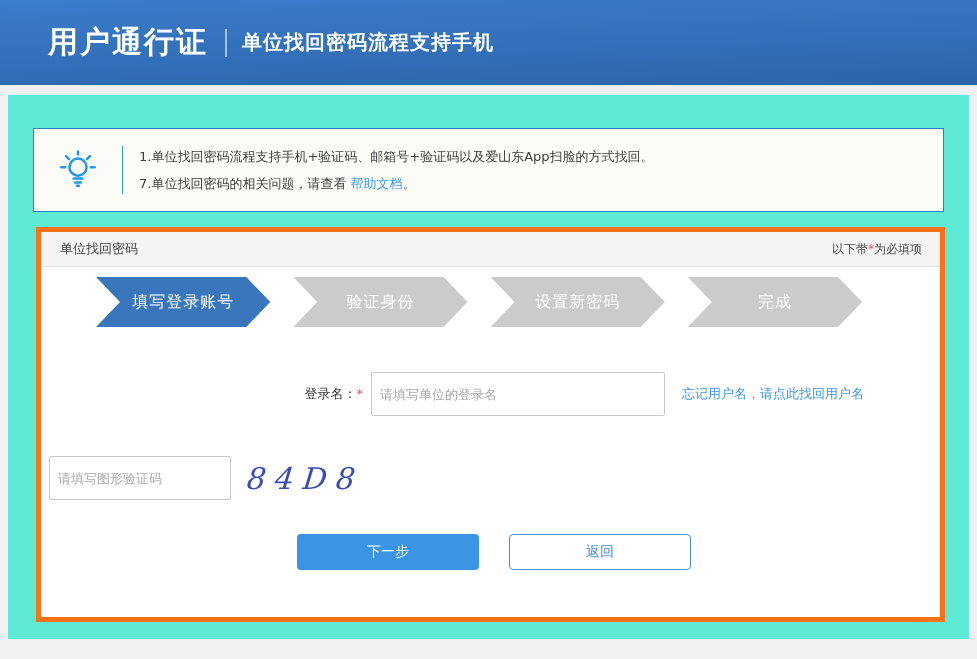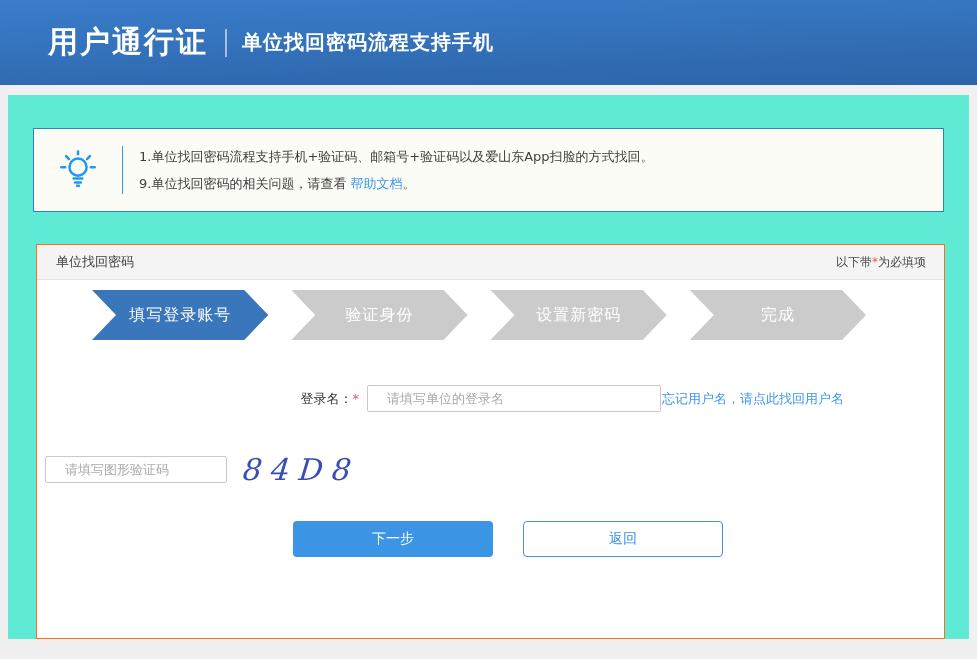--- a/index.html
+++ b/index.html
@@ -40,24 +40,24 @@
     background: #fbfcf5;
     display: flex; align-items: center;
   }
   .notice-icon-wrap { width: 88px; display: flex; justify-content: center; }
   .notice-divider { width: 1px; height: 48px; background: #2f9bf0; }
   .notice-text { margin-left: 16px; font-size: 13px; color: #3f3f3f; line-height: 27px; }
   .help-link { color: #3e97ee; cursor: pointer; text-decoration: none; }
 
   
   .form-panel {
-    position: relative; top: 65px;
+    position: relative; top: 48px;
     margin: 0 24px 0 28px;
     height: 395px;
-    border: 1px solid #f97316;
+    border: 5px solid #f97316;
     background: #fff;
   }
   .panel-header {
     height: 35px;
     background: #f4f4f4;
     border-bottom: 1px solid #e2e2e2;
     display: flex; justify-content: space-between; align-items: center;
     padding: 0 18px 0 19px;
     font-size: 13px; color: #404040;
   }
@@ -81,43 +81,43 @@
   }
   .step.active { background: #3a76bb; }
 
   
   .form-row { display: flex; align-items: center; }
   .row-login { margin-top: 45px; }
   .row-captcha { margin-top: 40px; }
   .field-label { width: 322px; text-align: right; font-size: 13px; color: #333; }
   .text-input {
     margin-left: 8px;
-    width: 294px; height: 27px;
+    width: 294px; height: 44px;
     border: 1px solid #c9c9c9; border-radius: 2px;
-    padding: 0 19px; font-size: 13px; color: #333;
+    padding: 0 8px; font-size: 13px; color: #333;
     background: #fff; outline: none;
     font-family: "DejaVu Sans", "Liberation Sans", sans-serif;
   }
   .text-input::placeholder { color: #a9a9a9; }
   .captcha-input { width: 182px; }
-  .forgot-link { margin-left: 1px; font-size: 13px; color: #3e97ee; cursor: pointer; text-decoration: none; font-family: Liberation Serif, serif; }
+  .forgot-link { margin-left: 17px; font-size: 13px; color: #3e97ee; cursor: pointer; text-decoration: none; font-family: Liberation Serif, serif; }
   .captcha-code {
     margin-left: 16px;
     font-family: "DejaVu Serif", "Liberation Serif", serif;
     font-style: italic;
     font-size: 30px;
     color: #3a4db5;
     letter-spacing: 9px;
     transform: skewX(-6deg);
     user-select: none;
   }
 
   
   .button-row { margin: 34px 0 0 256px; display: flex; }
-  .btn { height: 36px; width: 200px; border-radius: 4px; font-size: 14px; cursor: pointer;
+  .btn { height: 36px; width: 182px; border-radius: 4px; font-size: 14px; cursor: pointer;
          font-family: "DejaVu Sans", "Liberation Sans", sans-serif; }
   .btn-next { background: #3c95e4; border: none; color: #fff; }
   .btn-back { margin-left: 30px; background: #fff; border: 1px solid #4a90d9; color: #3a8ee6; }
 </style>
 </head>
 <body>
 
 <div class="site-header">
   <span class="site-title">用户通行证</span>
   <span class="title-divider"></span>
@@ -136,21 +136,21 @@
         <line x1="4.5" y1="19" x2="8.5" y2="19"></line>
         <line x1="35.5" y1="19" x2="39.5" y2="19"></line>
         <line x1="9.5" y1="7.5" x2="12.5" y2="10.5"></line>
         <line x1="34.5" y1="7.5" x2="31.5" y2="10.5"></line>
         <line x1="22" y1="2.5" x2="22" y2="5.5"></line>
       </svg>
     </div>
     <div class="notice-divider"></div>
     <div class="notice-text">
       <div>1.单位找回密码流程支持手机+验证码、邮箱号+验证码以及爱山东App扫脸的方式找回。</div>
-      <div><span>9.单位找回密码的相关问题，请查看 </span><a class="help-link">帮助文档</a><span>。</span></div>
+      <div><span>7.单位找回密码的相关问题，请查看 </span><a class="help-link">帮助文档</a><span>。</span></div>
     </div>
   </div>
 
   <div class="form-panel">
 
     <div class="panel-header">
       <span>单位找回密码</span>
       <span class="required-note"><span>以下带</span><span class="star">*</span><span>为必填项</span></span>
     </div>
 

